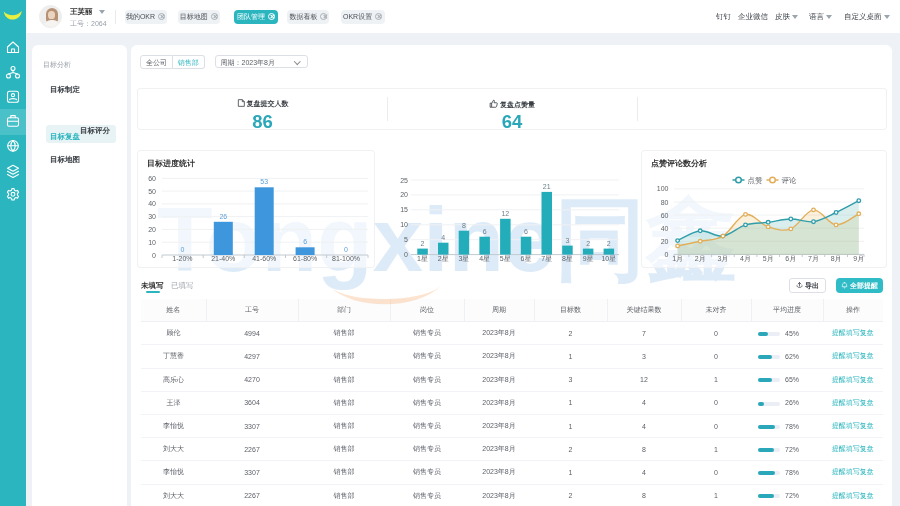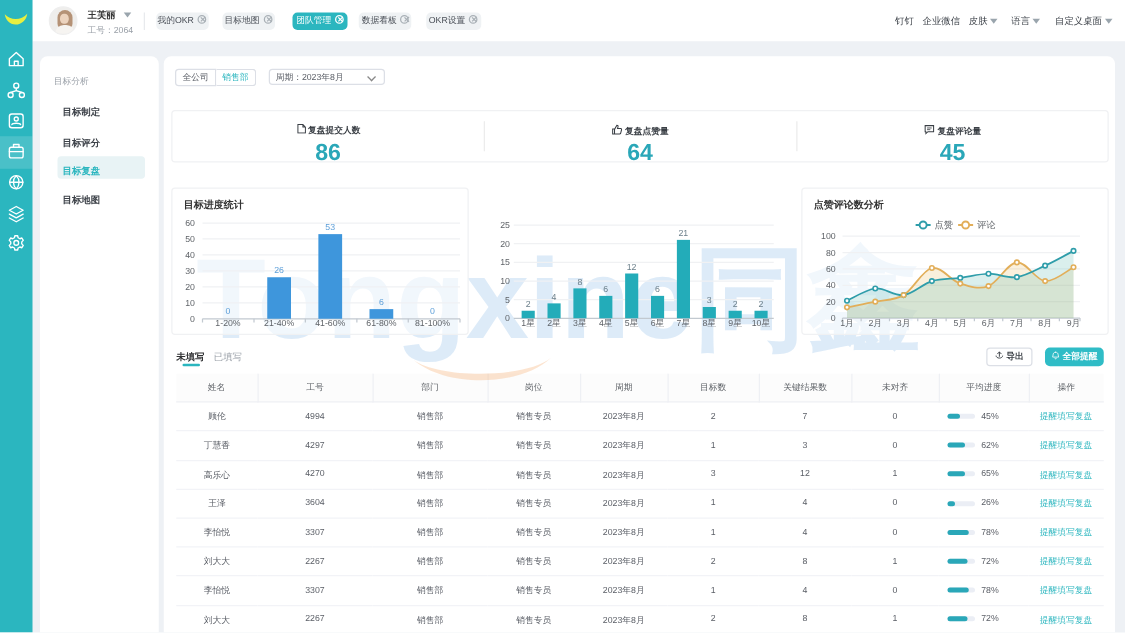--- a/index.html
+++ b/index.html
@@ -125,21 +125,21 @@
       <circle cx="13" cy="194.3" r="1.9"></circle>
       <path d="M11.9,188.6 h2.2 l0.4,1.6 l1.4,0.8 l1.6,-0.6 l1.1,1.9 l-1.2,1.2 v1.6 l1.2,1.2 l-1.1,1.9 l-1.6,-0.6 l-1.4,0.8 l-0.4,1.6 h-2.2 l-0.4,-1.6 l-1.4,-0.8 l-1.6,0.6 l-1.1,-1.9 l1.2,-1.2 v-1.6 l-1.2,-1.2 l1.1,-1.9 l1.6,0.6 l1.4,-0.8 Z"></path>
     </g>
   </svg>
   <div class="railactive" style="top:108.8px; z-index:-1;"></div>
 </div>
 <div class="abs" id="submenu">
   <div class="smtitle">目标分析</div>
   <div class="smband"></div>
   <div class="smitem" style="top:40.2px;">目标制定</div>
-  <div class="smitem" style="top:65px;">目标评分</div>
+  <div class="smitem" style="top:81px;margin-left:30px;">目标评分</div>
   <div class="smitem" style="top:86.6px;color:#2bb6bf;">目标复盘</div>
   <div class="smitem" style="top:109.6px;">目标地图</div>
 </div>
 <div class="abs" id="content">
   <div class="abs" id="wm">Tongxine同鑫</div>
   <div class="fbtn" id="fb1">全公司</div>
   <div class="fbtn" id="fb2">销售部</div>
   <div id="fsel">周期：2023年8月<span class="sc"></span></div>
 
   <div class="card" id="stats">
@@ -150,27 +150,20 @@
       <div class="statnum">86</div>
     </div>
     <div class="vdiv" style="left:249px;"></div>
     <div class="statcol" style="left:249px;width:250px;">
       <div class="statlabel"><svg width="9" height="9" viewBox="0 0 12 12" style="vertical-align:-1px;">
             <path d="M1.5,5.5 h2 v5.5 h-2 z M3.5,6 L6,1.5 c1,0 1.5,0.8 1.2,1.8 L6.7,5 h3.3 c0.8,0 1.2,0.7 1,1.4 l-1,3.8 c-0.2,0.5-0.6,0.8-1.1,0.8 H3.5" fill="none" stroke="#3a3f45" stroke-width="1.1"></path>
           </svg> 复盘点赞量</div>
       <div class="statnum">64</div>
     </div>
     <div class="vdiv" style="left:499px;"></div>
-    <div class="statcol" style="left:499px;width:250px;">
-      <div class="statlabel"><svg width="9" height="9" viewBox="0 0 12 12" style="vertical-align:-1px;">
-            <path d="M1.5,2 h9 v6.5 h-6 l-2.2,2 v-2 h-0.8 z" fill="none" stroke="#3a3f45" stroke-width="1.1"></path>
-            <path d="M3.5,4.5 h5 M3.5,6.3 h3.5" stroke="#3a3f45" stroke-width="0.9" fill="none"></path>
-          </svg> 复盘评论量</div>
-      <div class="statnum">45</div>
-    </div>
   </div>
 
   <div class="card ccard" id="cc1" style="left:6px;width:238px;">
       <div class="ctitle">目标进度统计</div>
     </div>
   <div class="card ccard" id="cc3" style="left:510px;width:245.5px;">
       <div class="ctitle">点赞评论数分析</div>
     </div>
 
   <div class="ttab1">未填写</div>

